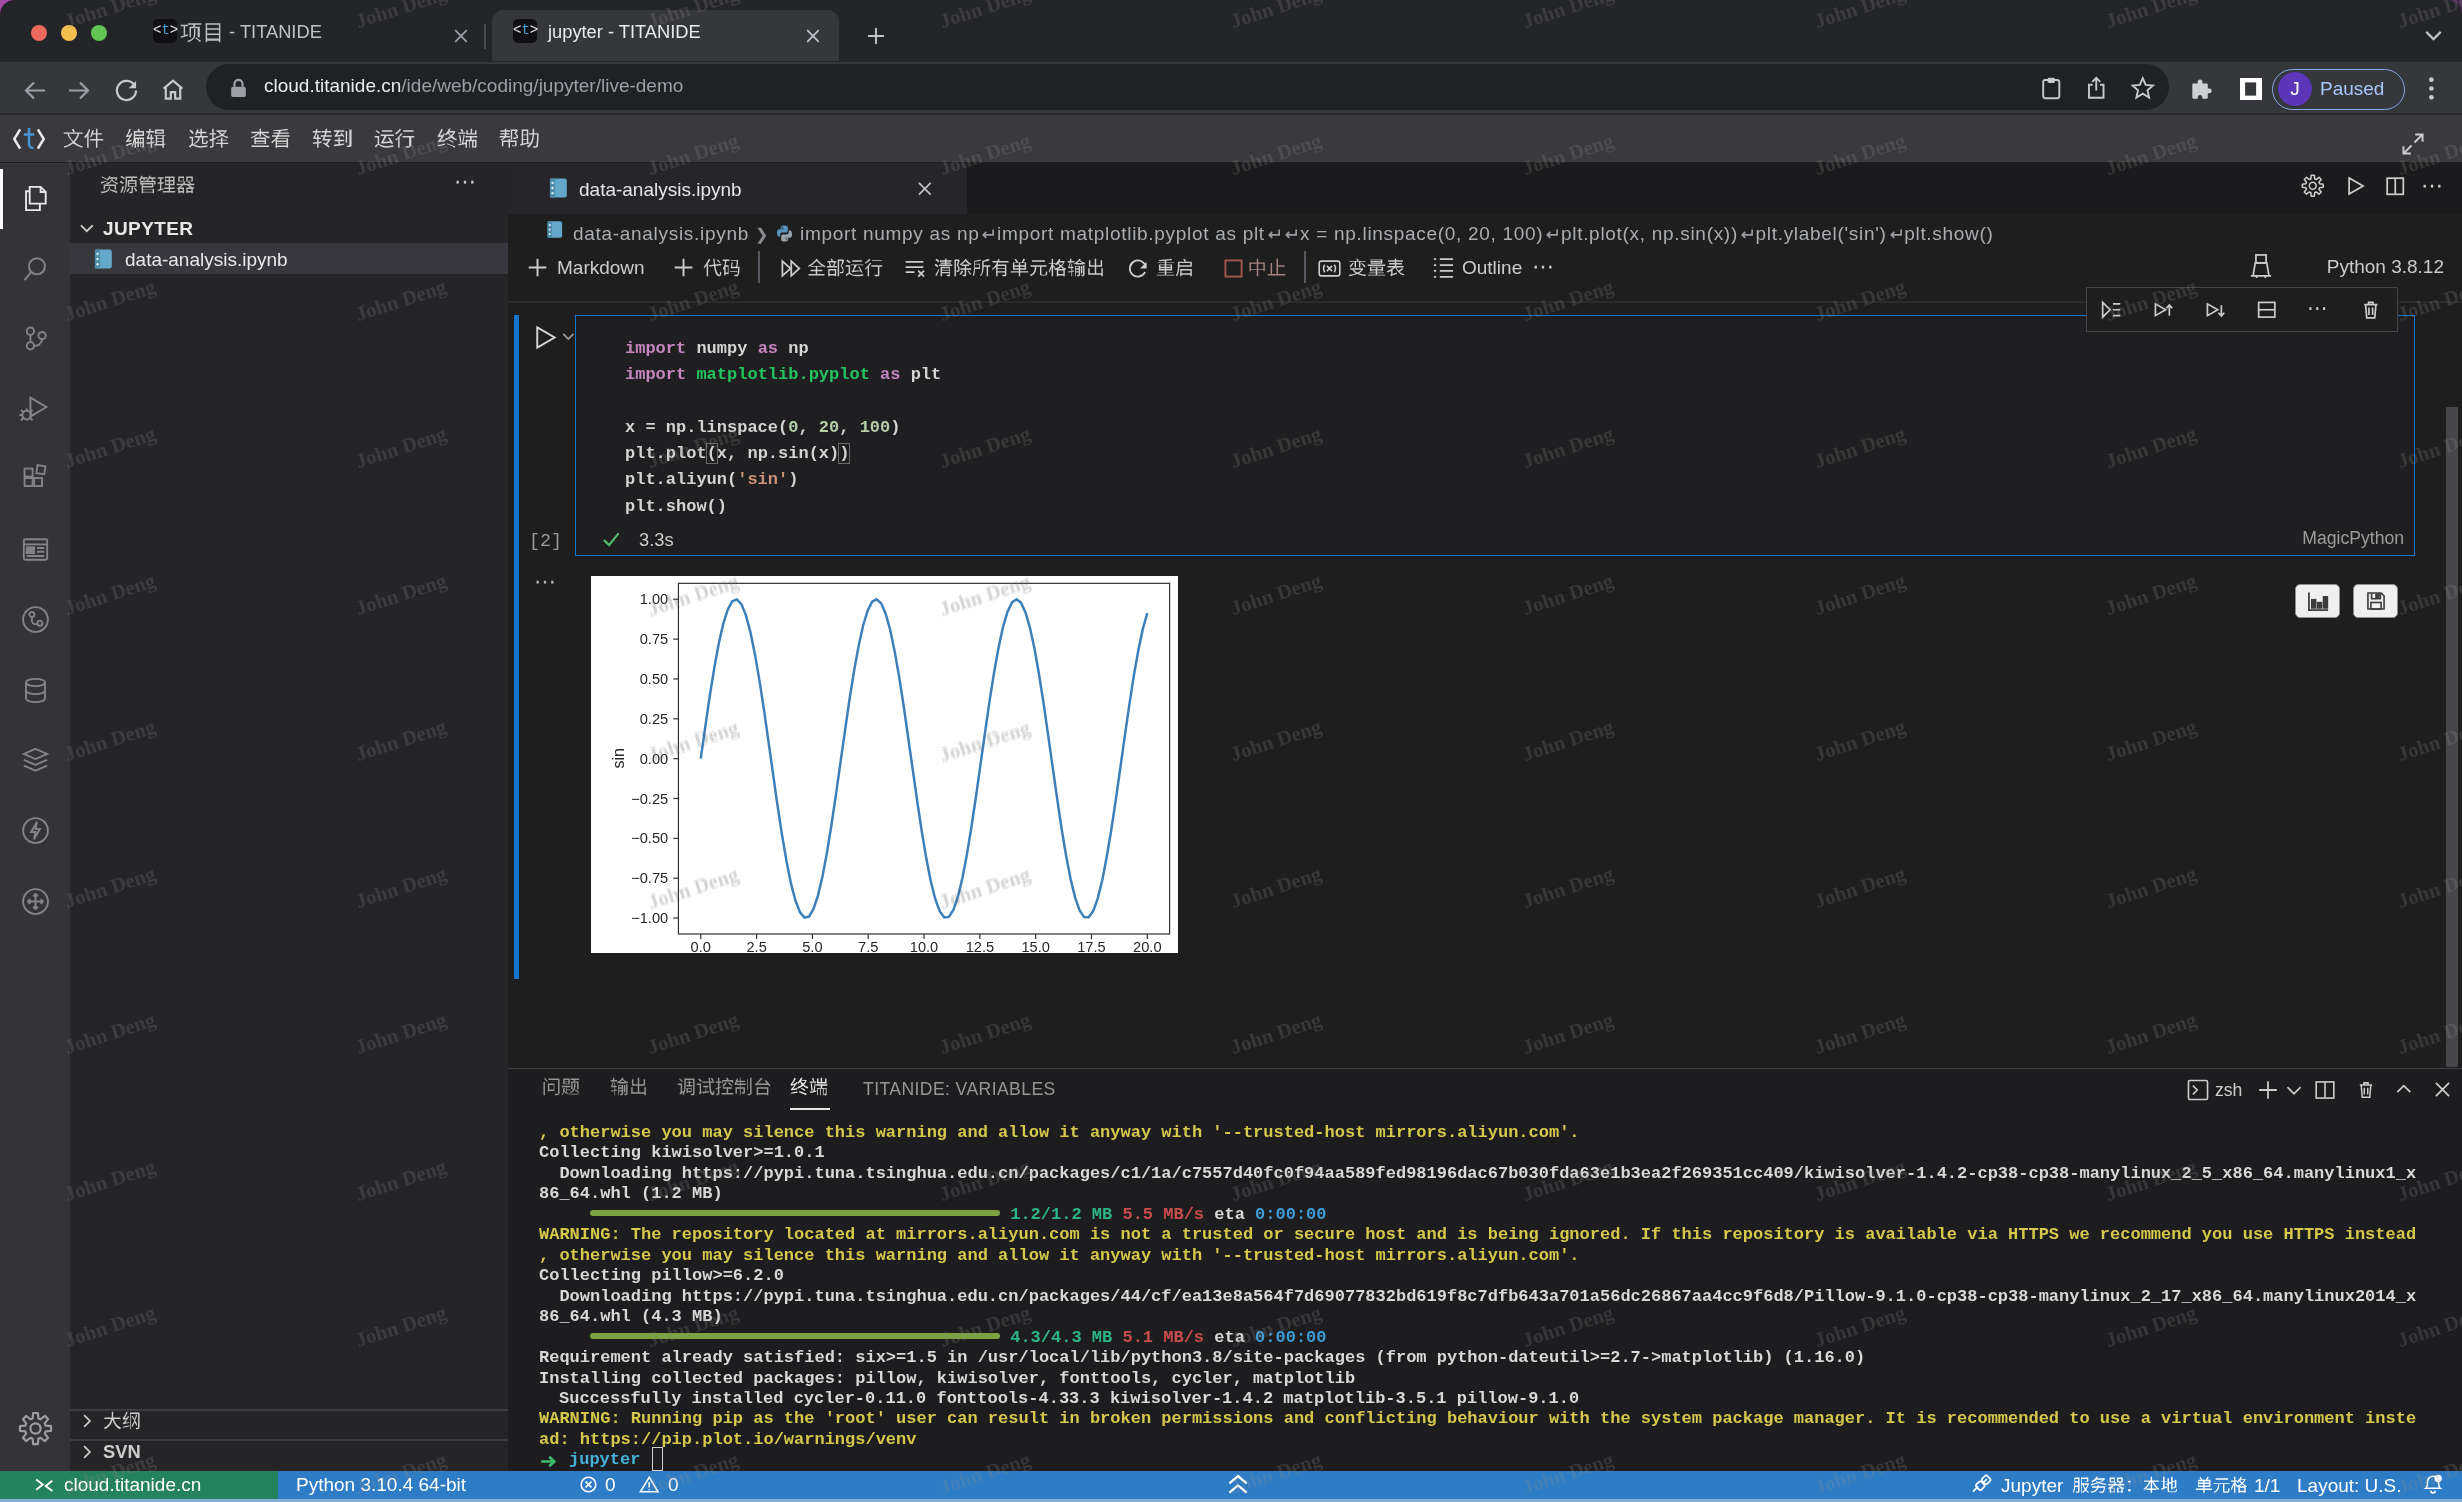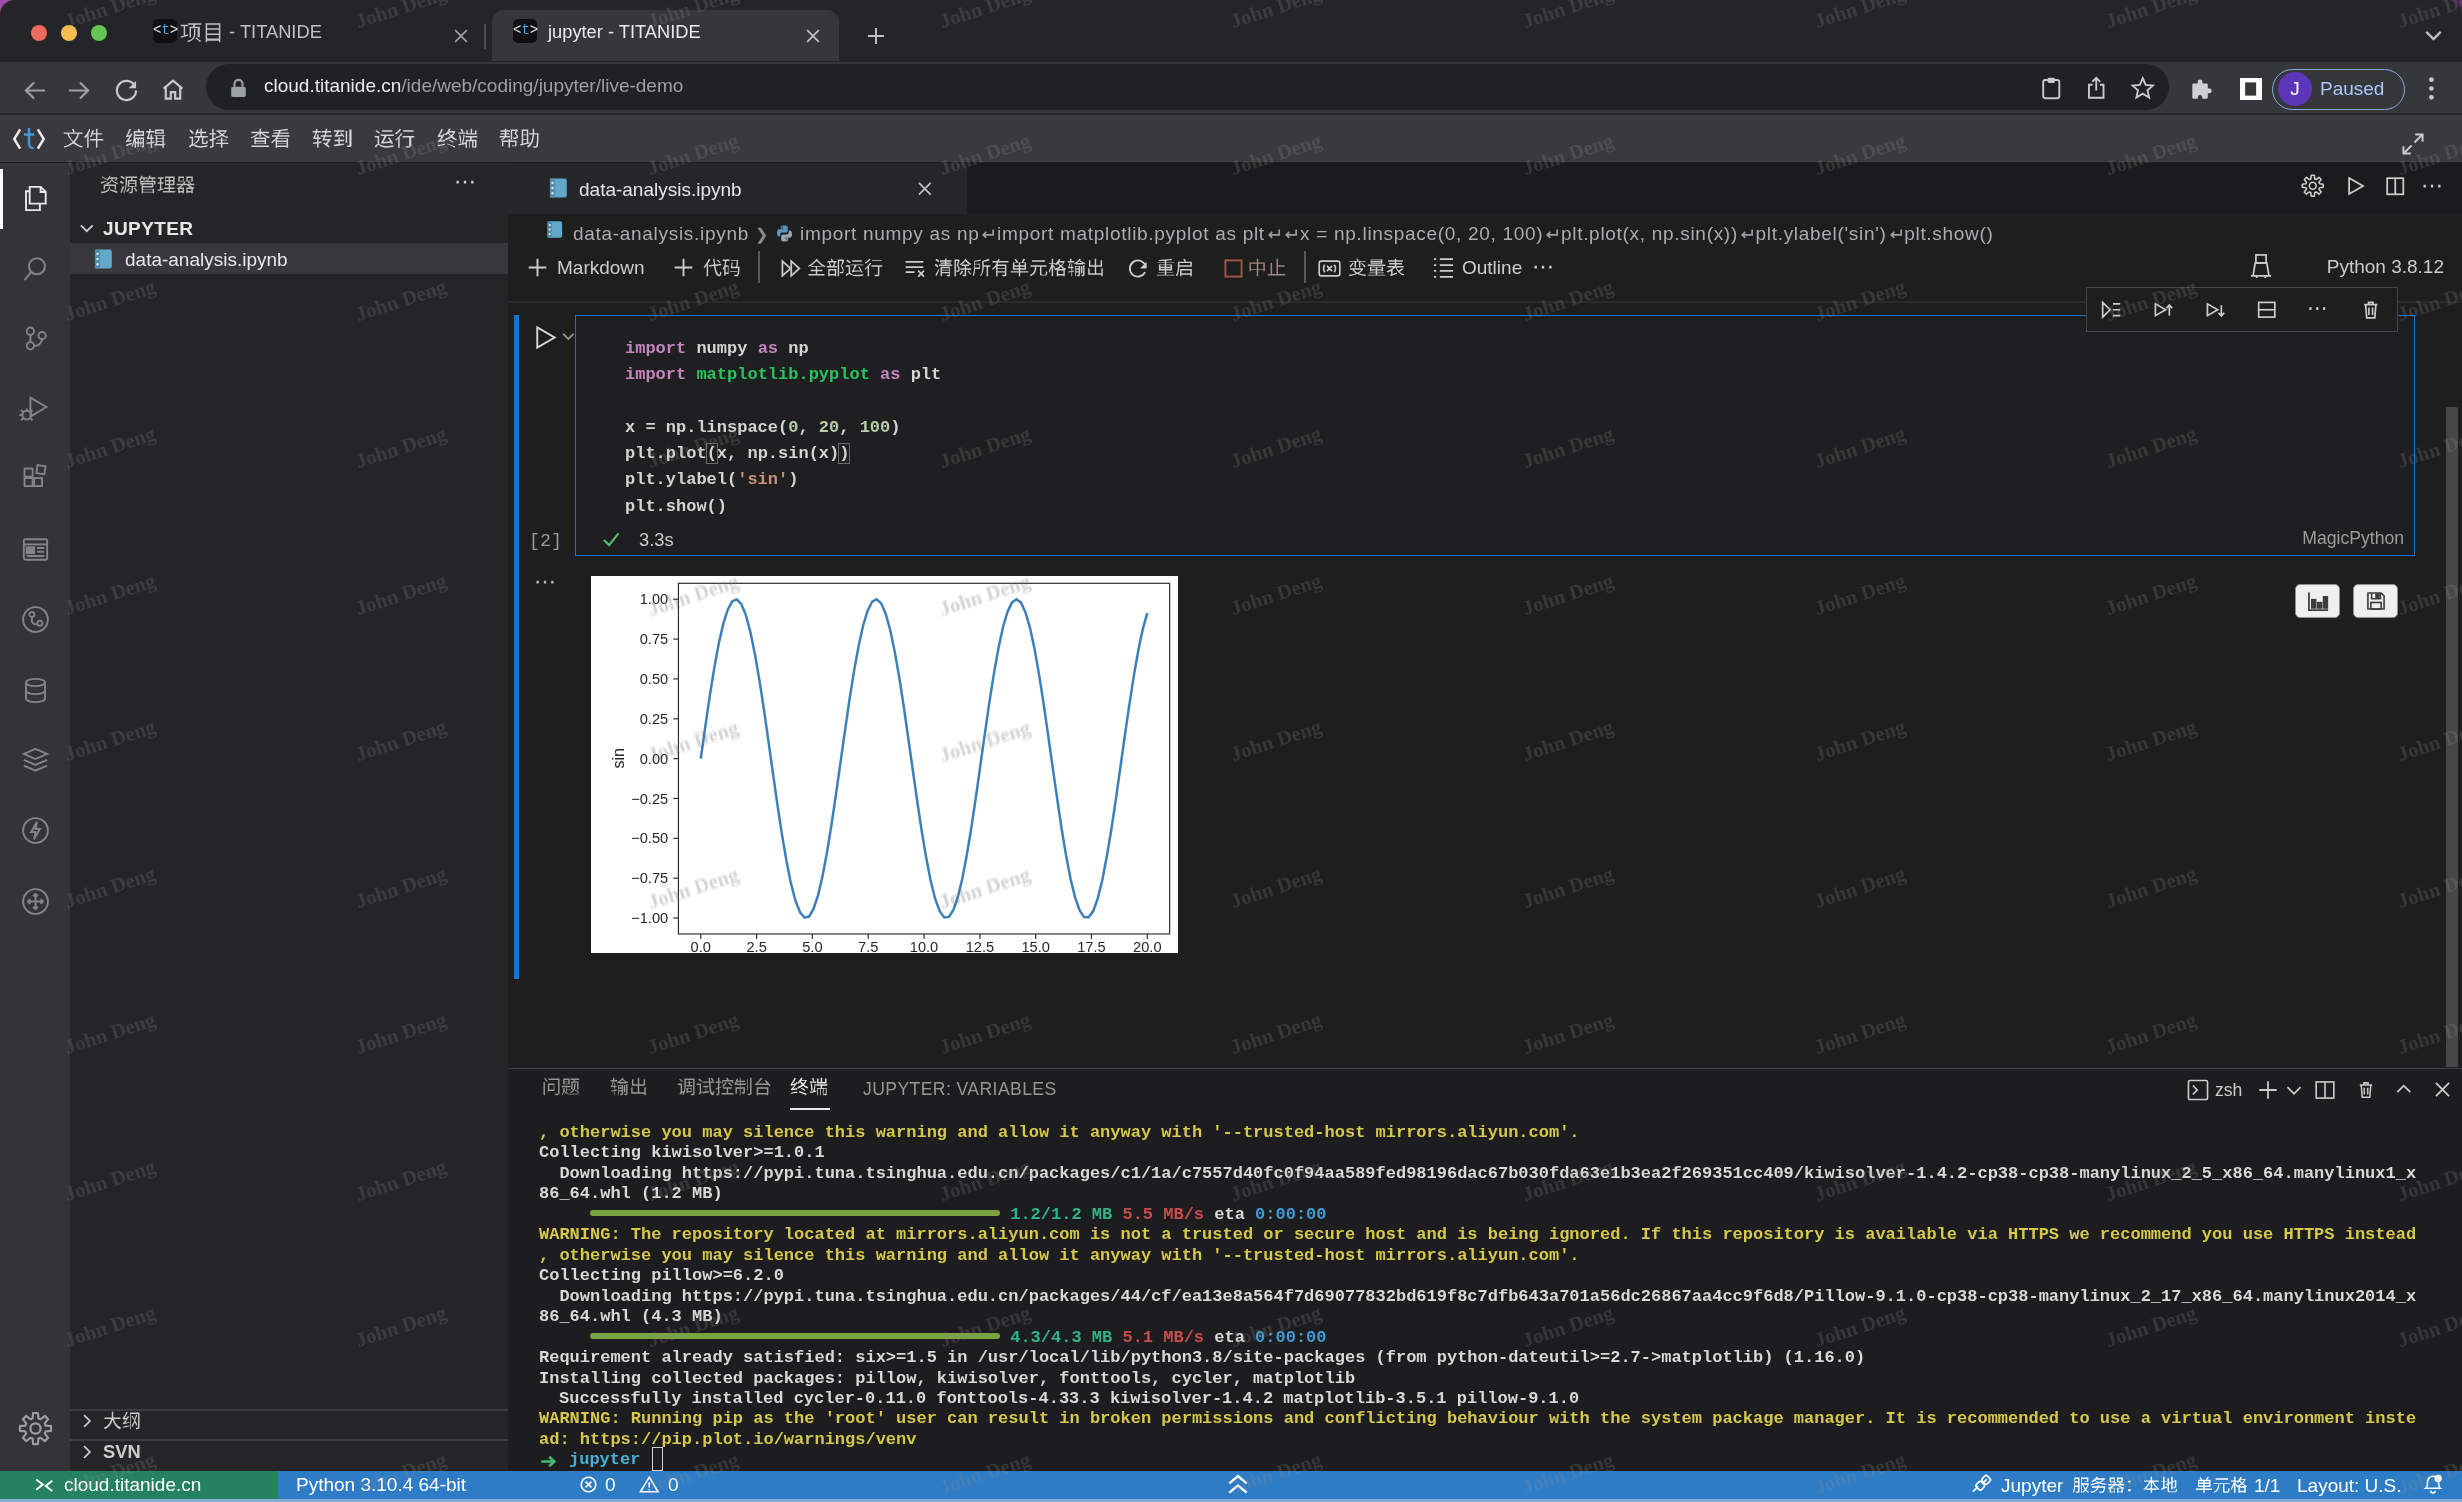--- a/index.html
+++ b/index.html
@@ -363,21 +363,21 @@
     <path fill="none" stroke="#d7d7d7" stroke-width="2.6" d="M10 6 L34 20 L10 34 Z"></path>
   </svg>
 <svg style="position:absolute;left:561px;top:331px" width="14.7" height="11.7" viewBox="0 0 20 16">
     <path fill="none" stroke="#9d9d9d" stroke-width="2.4" d="M3 4 L10 11 L17 4"></path>
   </svg>
 <div style="left:575px;top:315px;width:1840px;height:241px;background:#1f1f21;border:1.8px solid #1576d1;"></div>
 <div style="left:625px;top:339px;width:1686px;height:22px;font-family:'Liberation Mono',monospace;font-size:17px;font-weight:bold;white-space:pre;"><span style="color:#C586C0">import</span> <span style="color:#d4d4d4">numpy</span> <span style="color:#C586C0">as</span> <span style="color:#d4d4d4">np</span></div>
 <div style="left:625px;top:365px;width:1686px;height:22px;font-family:'Liberation Mono',monospace;font-size:17px;font-weight:bold;white-space:pre;"><span style="color:#C586C0">import</span> <span style="color:#22c55e">matplotlib.pyplot</span> <span style="color:#C586C0">as</span> <span style="color:#d4d4d4">plt</span></div>
 <div style="left:625px;top:418px;width:1686px;height:22px;font-family:'Liberation Mono',monospace;font-size:17px;font-weight:bold;white-space:pre;"><span style="color:#d4d4d4">x = np.linspace(</span><span style="color:#b5cea8">0</span><span style="color:#d4d4d4">, </span><span style="color:#b5cea8">20</span><span style="color:#d4d4d4">, </span><span style="color:#b5cea8">100</span><span style="color:#d4d4d4">)</span></div>
 <div style="left:625px;top:444px;width:1686px;height:22px;font-family:'Liberation Mono',monospace;font-size:17px;font-weight:bold;white-space:pre;"><span style="color:#d4d4d4">plt.plot</span><span style="color:#d4d4d4;outline:1.1px solid #6a6a6a;">(</span><span style="color:#d4d4d4">x, np.sin(x)</span><span style="color:#d4d4d4;outline:1.1px solid #6a6a6a;">)</span></div>
-<div style="left:625px;top:470px;width:1686px;height:22px;font-family:'Liberation Mono',monospace;font-size:17px;font-weight:bold;white-space:pre;"><span style="color:#d4d4d4">plt.ylabel(</span><span style="color:#ce9178">'sin'</span><span style="color:#d4d4d4">)</span></div>
+<div style="left:625px;top:470px;width:1686px;height:22px;font-family:'Liberation Mono',monospace;font-size:17px;font-weight:bold;white-space:pre;"><span style="color:#d4d4d4">plt.aliyun(</span><span style="color:#ce9178">'sin'</span><span style="color:#d4d4d4">)</span></div>
 <div style="left:625px;top:497px;width:1686px;height:22px;font-family:'Liberation Mono',monospace;font-size:17px;font-weight:bold;white-space:pre;"><span style="color:#d4d4d4">plt.show()</span></div>
 <div style="left:529px;top:531px;width:59px;height:22px;font-family:'Liberation Mono',monospace;font-size:18.3px;color:#9a9a9a;">[2]</div>
 <svg style="position:absolute;left:601px;top:529px" width="20.5" height="20.5" viewBox="0 0 28 28">
     <path fill="none" stroke="#4fbf6f" stroke-width="3" d="M4 15 L11 22 L24 6"></path>
   </svg>
 <div style="left:639px;top:529px;width:73px;height:20.5px;font-size:18.3px;color:#cccccc;">3.3s</div>
 <div style="left:2221px;top:528px;width:183px;height:20.5px;font-size:17.6px;color:#9d9d9d;text-align:right;">MagicPython</div>
 <div style="left:2086px;top:287px;width:312px;height:45px;background:#1e1e1f;border:1.5px solid #454549;"></div>
 <svg style="position:absolute;left:2099px;top:298px" width="23.5" height="23.5" viewBox="0 0 32 32">
     <g fill="none" stroke="#cccccc" stroke-width="2.3">
@@ -484,21 +484,21 @@
 <div style="left:610px;top:1077px;width:59px;height:22px;"><svg class="cjk" style="vertical-align:0px" width="38" height="19" viewBox="0 0 52.0 26">
       <path fill="#969696" d="M19 11V21H21V11ZM22 10V23C22 23 22 23 22 23C22 23 21 23 19 23C20 24 20 24 20 25C21 25 23 25 23 24C24 24 24 24 24 23V10ZM2 14C2 14 3 14 4 14H6V18C4 18 2 18 1 19L2 20L6 19V25H7V19L10 18L9 17L7 17V14H9V12H7V8H6V12H3C4 10 5 8 5 6H10V4H6C6 3 6 2 6 1L4 1C4 2 4 3 4 4H1V6H4C3 8 3 10 2 11C2 12 2 13 1 13C1 13 2 14 2 14ZM17 1C15 4 12 6 9 8C10 8 10 9 10 9C11 9 12 8 12 8V9H22V8C23 8 23 9 24 9C24 8 25 8 25 7C23 6 20 5 18 3L19 2ZM13 7C15 6 16 5 17 4C18 5 20 6 21 7ZM16 12V14H12V12ZM11 11V25H12V20H16V23C16 23 16 23 16 23C15 23 15 23 14 23C14 24 14 24 14 25C16 25 16 25 17 25C17 24 18 24 18 23V11ZM12 16H16V18H12Z M29 14V23H47V25H49V14H47V21H40V12H48V3H46V10H40V1H38V10H32V3H30V12H38V21H31V14Z"></path>
     </svg></div>
 <div style="left:677px;top:1077px;width:103px;height:22px;"><svg class="cjk" style="vertical-align:0px" width="95" height="19" viewBox="0 0 130.0 26">
       <path fill="#969696" d="M3 3C4 4 6 6 7 7L8 6C7 4 5 3 4 2ZM1 9V11H5V20C5 21 4 22 3 23C4 23 4 24 5 24C5 24 6 23 9 21C9 22 8 23 7 24C8 24 9 25 9 25C11 21 12 16 12 12V4H22V23C22 23 22 23 22 23C21 23 20 23 19 23C19 24 19 24 19 25C21 25 22 25 23 25C24 24 24 24 24 23V2H10V12C10 14 10 17 9 20C9 20 9 19 9 19L7 20V9ZM16 5V7H13V8H16V11H13V13H21V11H18V8H21V7H18V5ZM13 15V22H15V21H20V15ZM15 16H19V19H15Z M29 3C30 4 32 6 33 7L34 5C33 4 32 3 30 2ZM46 2C47 3 48 5 49 6L50 5C50 4 49 2 48 1ZM27 9V11H31V20C31 22 30 22 30 23C30 23 30 24 31 24C31 24 32 23 36 20C36 20 36 19 36 19L33 21V9ZM43 1 44 6H35V8H44C44 18 45 25 49 25C50 25 51 24 51 19C51 19 50 19 50 18C49 21 49 22 49 22C47 22 46 16 46 8H51V6H46C45 5 45 3 45 1ZM35 21 36 23C38 22 41 22 44 21L43 19L40 20V14H43V12H36V14H39V20Z M70 9C72 10 74 12 75 13L76 12C75 11 73 9 71 7ZM67 7C65 9 63 11 62 12C62 12 63 13 63 14C65 12 67 10 68 8ZM56 1V6H53V8H56V14C55 15 54 15 53 15L53 17L56 16V22C56 23 56 23 56 23C56 23 54 23 53 23C54 23 54 24 54 25C56 25 57 25 57 24C58 24 58 24 58 22V15L61 14L61 13L58 14V8H61V6H58V1ZM61 22V24H77V22H70V16H75V14H63V16H68V22ZM67 1C68 2 68 3 68 4H62V9H63V6H75V8H77V4H71C70 3 70 2 69 1Z M96 3V18H97V3ZM100 1V22C100 23 100 23 100 23C99 23 98 23 96 23C96 23 97 24 97 25C99 25 100 25 101 24C102 24 102 24 102 22V1ZM82 2C81 4 80 7 79 9C80 9 80 9 81 9C81 9 82 8 82 7H86V9H79V11H86V14H80V23H82V16H86V25H87V16H91V21C91 21 91 21 91 21C90 21 89 21 88 21C89 22 89 22 89 23C90 23 91 23 92 23C93 22 93 22 93 21V14H87V11H94V9H87V7H93V5H87V1H86V5H83C83 4 83 3 84 2Z M109 14V25H111V24H123V25H125V14ZM111 22V16H123V22ZM107 12C108 11 110 11 125 11C125 11 126 12 126 13L128 12C127 9 124 6 121 4L120 5C121 6 122 8 123 9L110 9C112 7 115 5 117 2L115 1C113 4 110 7 109 8C108 9 107 10 107 10C107 10 107 11 107 12Z"></path>
     </svg></div>
 <div style="left:790px;top:1077px;width:44px;height:22px;"><svg class="cjk" style="vertical-align:0px" width="38" height="19" viewBox="0 0 52.0 26">
       <path fill="#e7e7e7" d="M1 22 1 23C4 23 7 22 10 22L10 20C7 20 3 21 1 22ZM15 16C17 17 19 18 20 19L21 18C20 17 18 15 16 15ZM12 21C15 22 20 24 22 25L23 23C21 22 16 20 13 19ZM15 1C14 3 12 6 10 8L10 8L9 7C8 8 7 9 7 9L3 10C5 7 7 5 8 2L6 1C5 4 3 8 2 8C2 9 1 10 1 10C1 10 1 11 1 12C2 12 2 12 6 11C5 13 4 14 3 15C2 16 2 16 1 16C1 17 2 18 2 18C2 18 3 18 10 17C10 16 10 15 10 15L4 16C6 14 8 11 10 8C10 9 11 9 11 10C12 9 13 8 14 7C14 8 15 9 16 11C14 12 12 13 10 14C10 15 11 15 11 16C13 15 16 14 18 12C20 14 22 15 24 16C24 15 25 15 25 14C23 13 21 12 19 11C21 9 22 7 23 4L22 4L22 4H16C16 3 17 2 17 1ZM15 5H21C20 7 19 8 18 9C17 8 16 7 15 6Z M27 6V8H36V6ZM28 9C29 12 29 16 29 19L31 18C31 16 30 12 30 9ZM30 2C31 3 31 5 32 6L33 5C33 4 32 2 32 1ZM37 15V25H38V16H41V25H42V16H45V25H46V16H49V23C49 23 48 23 48 23C48 23 47 23 47 23C47 24 47 25 47 25C48 25 49 25 50 25C50 24 50 24 50 23V15H44L44 12H51V10H36V12H42C42 13 42 14 42 15ZM37 2V9H50V2H48V7H44V1H42V7H39V2ZM34 9C33 12 33 16 32 19C30 20 28 20 27 20L28 22C30 22 33 21 36 20L36 18L34 19C34 16 35 12 35 9Z"></path>
     </svg></div>
 <div style="left:790px;top:1108px;width:40px;height:2.2px;background:#e7e7e7;height:2.2px;"></div>
-<div style="left:863px;top:1079px;width:242px;height:20.5px;font-size:17.6px;color:#969696;letter-spacing:0.4px;">JUPYTER: VARIABLES</div>
+<div style="left:863px;top:1079px;width:242px;height:20.5px;font-size:17.6px;color:#969696;letter-spacing:0.4px;">TITANIDE: VARIABLES</div>
 <svg style="position:absolute;left:2187px;top:1079px" width="22" height="22" viewBox="0 0 30 30">
     <g fill="none" stroke="#cccccc" stroke-width="2.2">
       <rect x="2" y="2" width="26" height="26" rx="2"></rect>
       <path d="M8 9 l6 6 l-6 6"></path>
     </g>
   </svg>
 <div style="left:2215px;top:1080px;width:51px;height:20.5px;font-size:17.6px;color:#cccccc;">zsh</div>
 <svg style="position:absolute;left:2257px;top:1079px" width="22" height="22" viewBox="0 0 30 30">
     <path stroke="#cccccc" stroke-width="2.4" d="M15 3 V27 M3 15 H27"></path>
   </svg>

